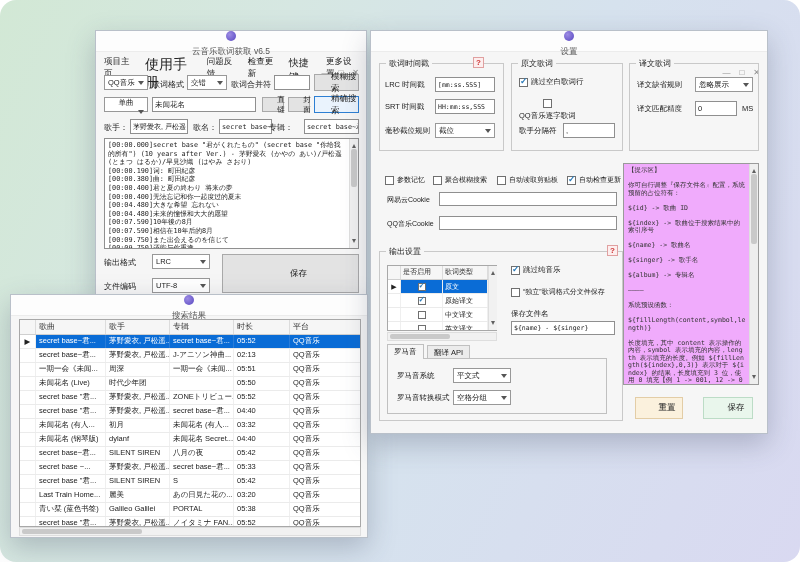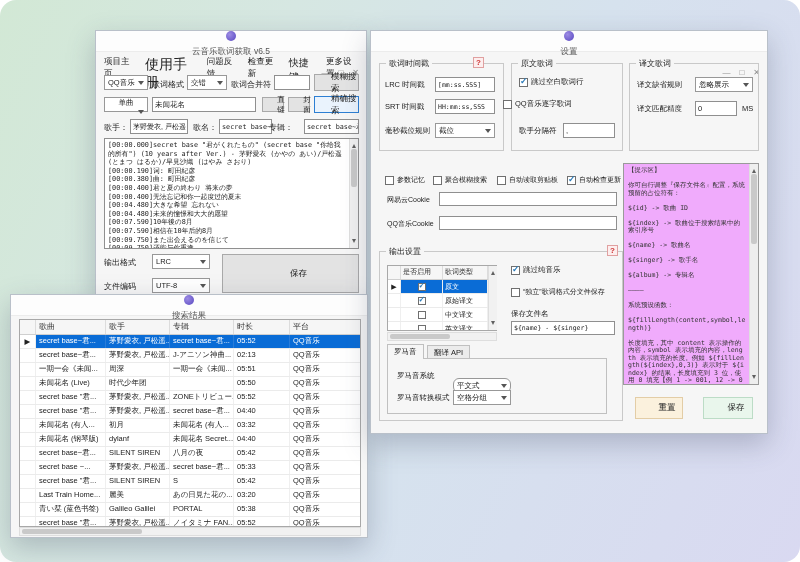--- a/index.html
+++ b/index.html
@@ -380,21 +380,21 @@
       <span class="arr"></span>
   </div>
 
   <div class="group" style="left:140px; top:32px; width:112px; height:88px;">
     <div class="glabel">原文歌词</div>
   </div>
   <div class="cb on" style="left:148px; top:46px;">
     <span class="box"></span>
     <span>跳过空白歌词行</span>
   </div>
-  <div class="cb" style="left:132px; top:68px;">
+  <div class="cb" style="left:148px; top:68px;flex-direction:column;">
     <span class="box"></span>
     <span>QQ音乐逐字歌词</span>
   </div>
   <div class="s-lbl" style="left:148px; top:95px;">歌手分隔符</div>
   <div class="tbox" style="left:192px; top:92px; width:52px;">
     <span>,</span>
   </div>
 
   <div class="group" style="left:258px; top:32px; width:130px; height:88px;">
     <div class="glabel">译文歌词</div>
@@ -495,21 +495,21 @@
   </div>
   <div class="s-lbl" style="left:140px; top:278px;">保存文件名</div>
   <div class="tbox mono" style="left:140px; top:290px; width:104px; height:14px; font-size:6.5px;">
     <span>${name} - ${singer}</span>
   </div>
 
   <div class="tab active" style="left:16px; top:313px;">罗马音</div>
   <div class="tab" style="left:56px; top:314px;">翻译 API</div>
   <div class="tabpanel" style="left:16px; top:327px; width:220px; height:56px;"></div>
   <div class="s-lbl" style="left:26px; top:340px;">罗马音系统</div>
-  <div class="combo" style="left:82px; top:347px; width:58px;border-radius:6px;">
+  <div class="combo" style="left:82px; top:337px; width:58px;">
     <span>平文式</span>
       <span class="arr"></span>
   </div>
   <div class="s-lbl" style="left:26px; top:362px;">罗马音转换模式</div>
   <div class="combo" style="left:82px; top:359px; width:58px;">
     <span>空格分组</span>
       <span class="arr"></span>
   </div>
 
   <div class="hint" style="left:252px; top:132px; width:136px; height:222px;">【提示区】

